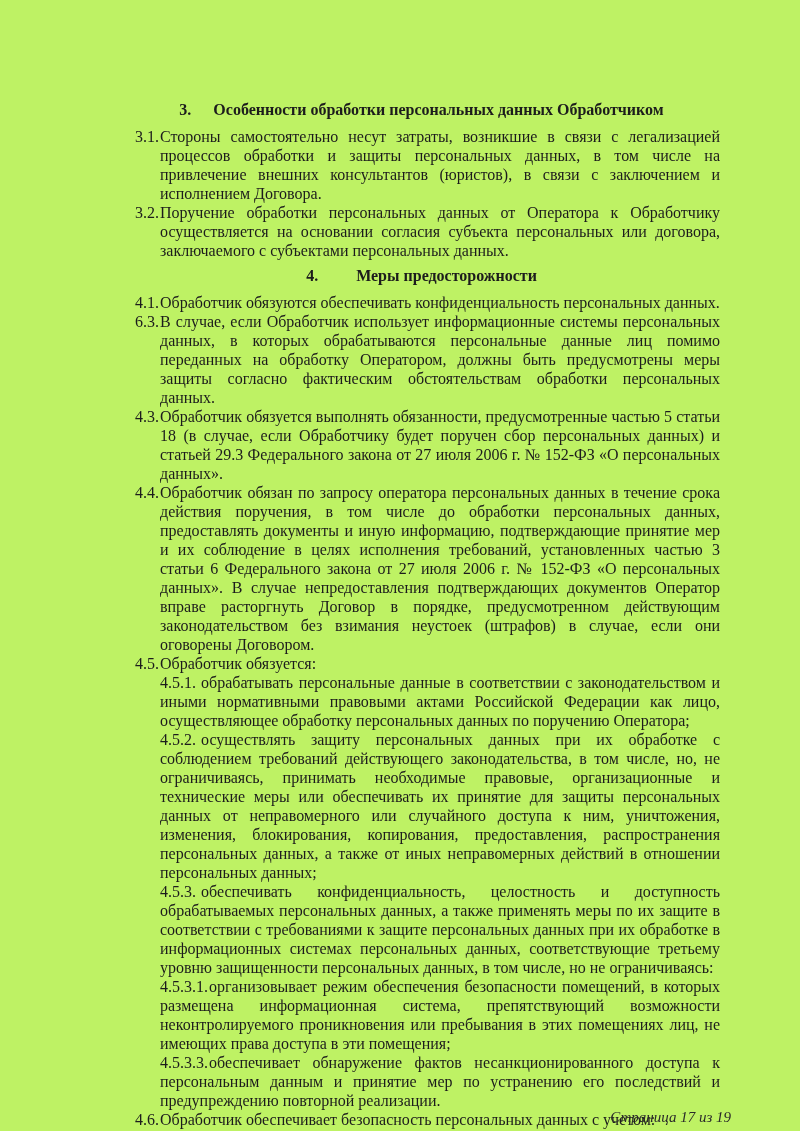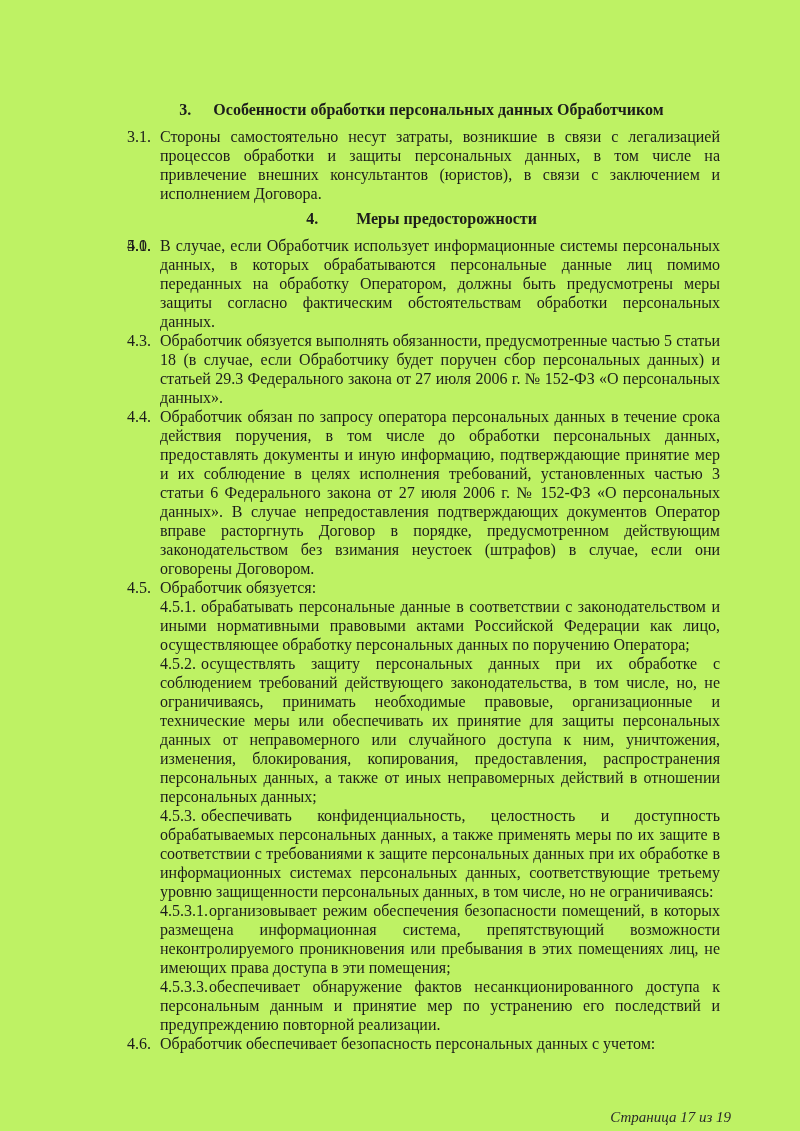--- a/index.html
+++ b/index.html
@@ -34,21 +34,21 @@
   .section-heading .hnum { display: inline-block; }
   .section-heading.h3 .hnum { margin-right: 22px; }
   .section-heading.h4 .hnum { margin-right: 38px; }
   .item {
     position: relative;
     padding-left: 37px;
     text-align: justify;
   }
   .item > .num {
     position: absolute;
-    left: 4px;
+    left: 12px;
     top: 0;
     text-align: right;
   }
   .sub {
     text-align: justify;
   }
   .sub .snum { display: inline; }
   .sub.l1 .snum { margin-right: 5px; }
   .sub.l2 .snum { margin-right: 1px; }
   .footer {
@@ -68,31 +68,36 @@
 
     <div class="section-heading h3">
       <span class="hnum">3.</span><span>Особенности обработки персональных данных Обработчиком</span>
     </div>
 
     <div class="item">
       <span class="num">3.1.</span>
       <span>Стороны самостоятельно несут затраты, возникшие в связи с легализацией процессов обработки и защиты персональных данных, в том числе на привлечение внешних консультантов (юристов), в связи с заключением и исполнением Договора.</span>
     </div>
 
+    <div class="item">
+      <span class="num">3.2.</span>
+      <span>Поручение обработки персональных данных от Оператора к Обработчику осуществляется на основании согласия субъекта персональных или договора, заключаемого с субъектами персональных данных.</span>
+    </div>
 
     <div class="section-heading h4">
       <span class="hnum">4.</span><span>Меры предосторожности</span>
     </div>
 
     <div class="item">
       <span class="num">4.1.</span>
+      <span>Обработчик обязуются обеспечивать конфиденциальность персональных данных.</span>
     </div>
 
     <div class="item">
-      <span class="num">5.0.</span>
+      <span class="num">6.3.</span>
       <span>В случае, если Обработчик использует информационные системы персональных данных, в которых обрабатываются персональные данные лиц помимо переданных на обработку Оператором, должны быть предусмотрены меры защиты согласно фактическим обстоятельствам обработки персональных данных.</span>
     </div>
 
     <div class="item">
       <span class="num">4.3.</span>
       <span>Обработчик обязуется выполнять обязанности, предусмотренные частью 5 статьи 18 (в случае, если Обработчику будет поручен сбор персональных данных) и статьей 29.3 Федерального закона от 27 июля 2006 г. № 152-ФЗ «О персональных данных».</span>
     </div>
 
     <div class="item">
       <span class="num">4.4.</span>

